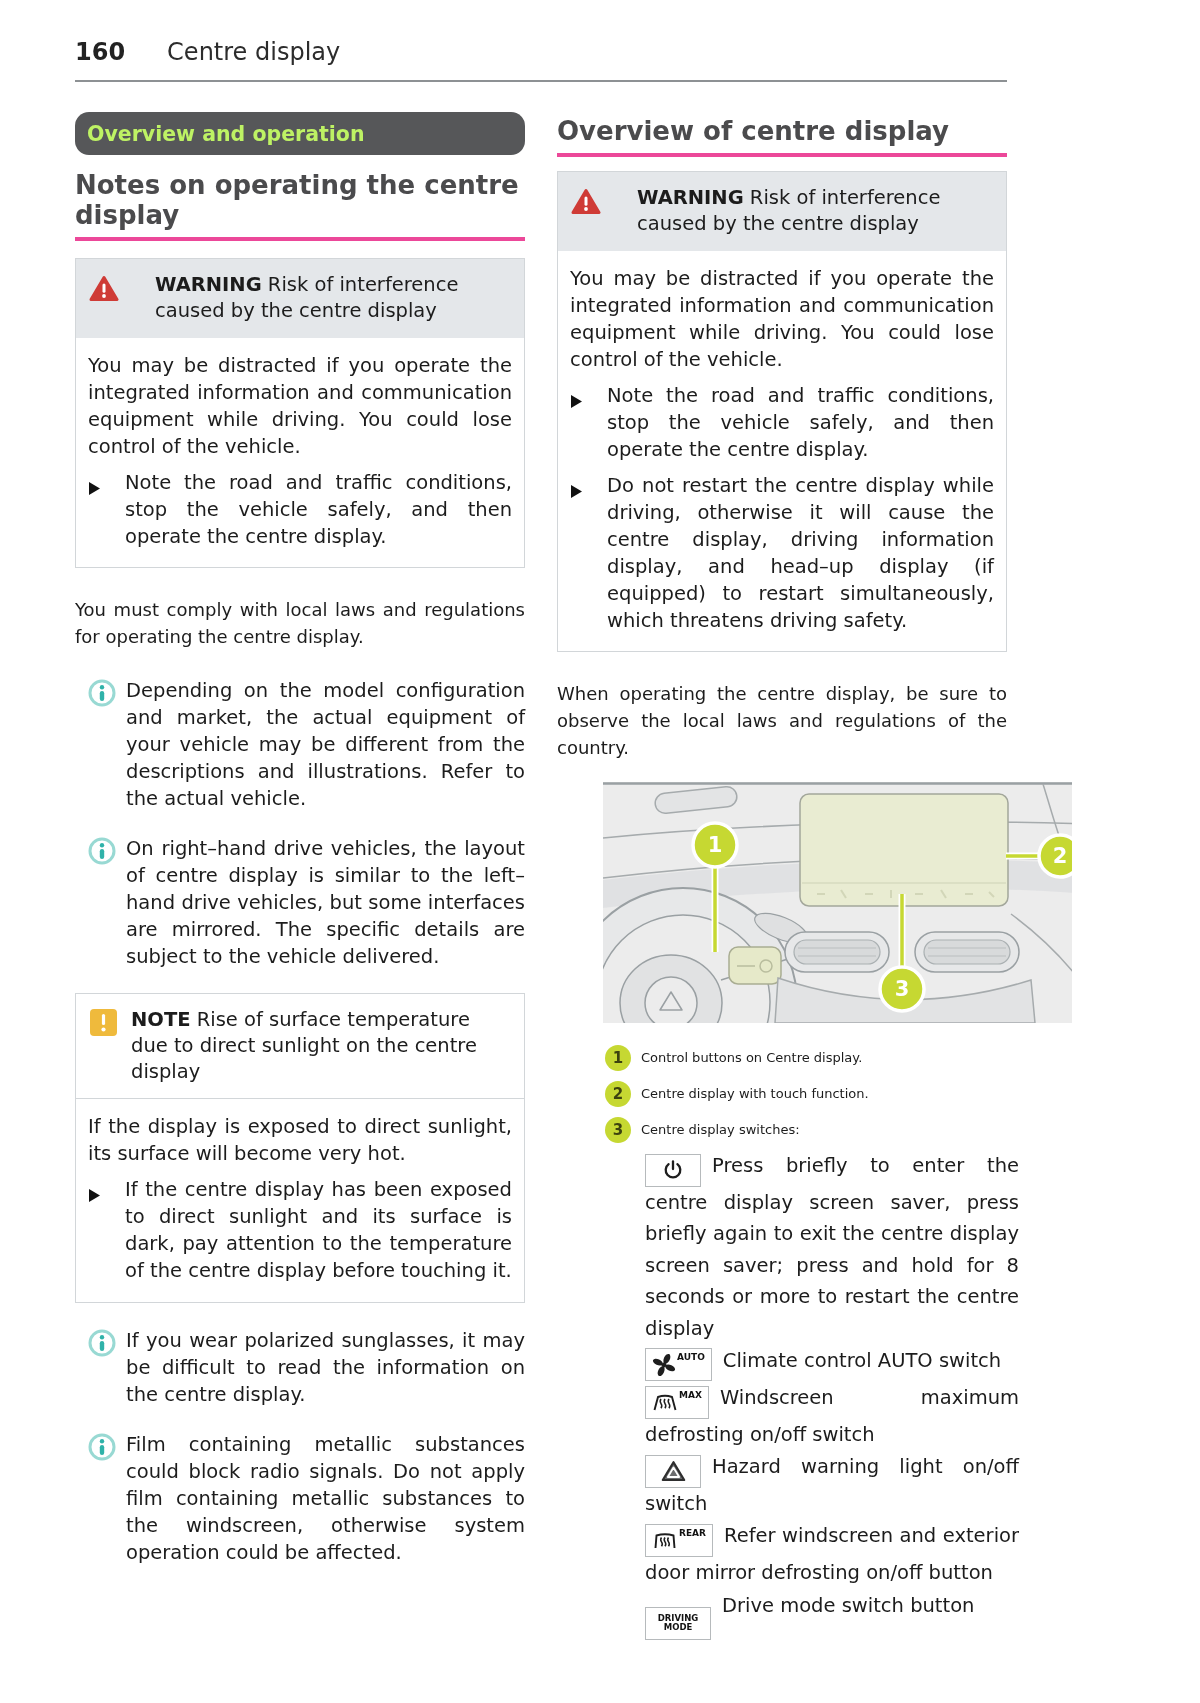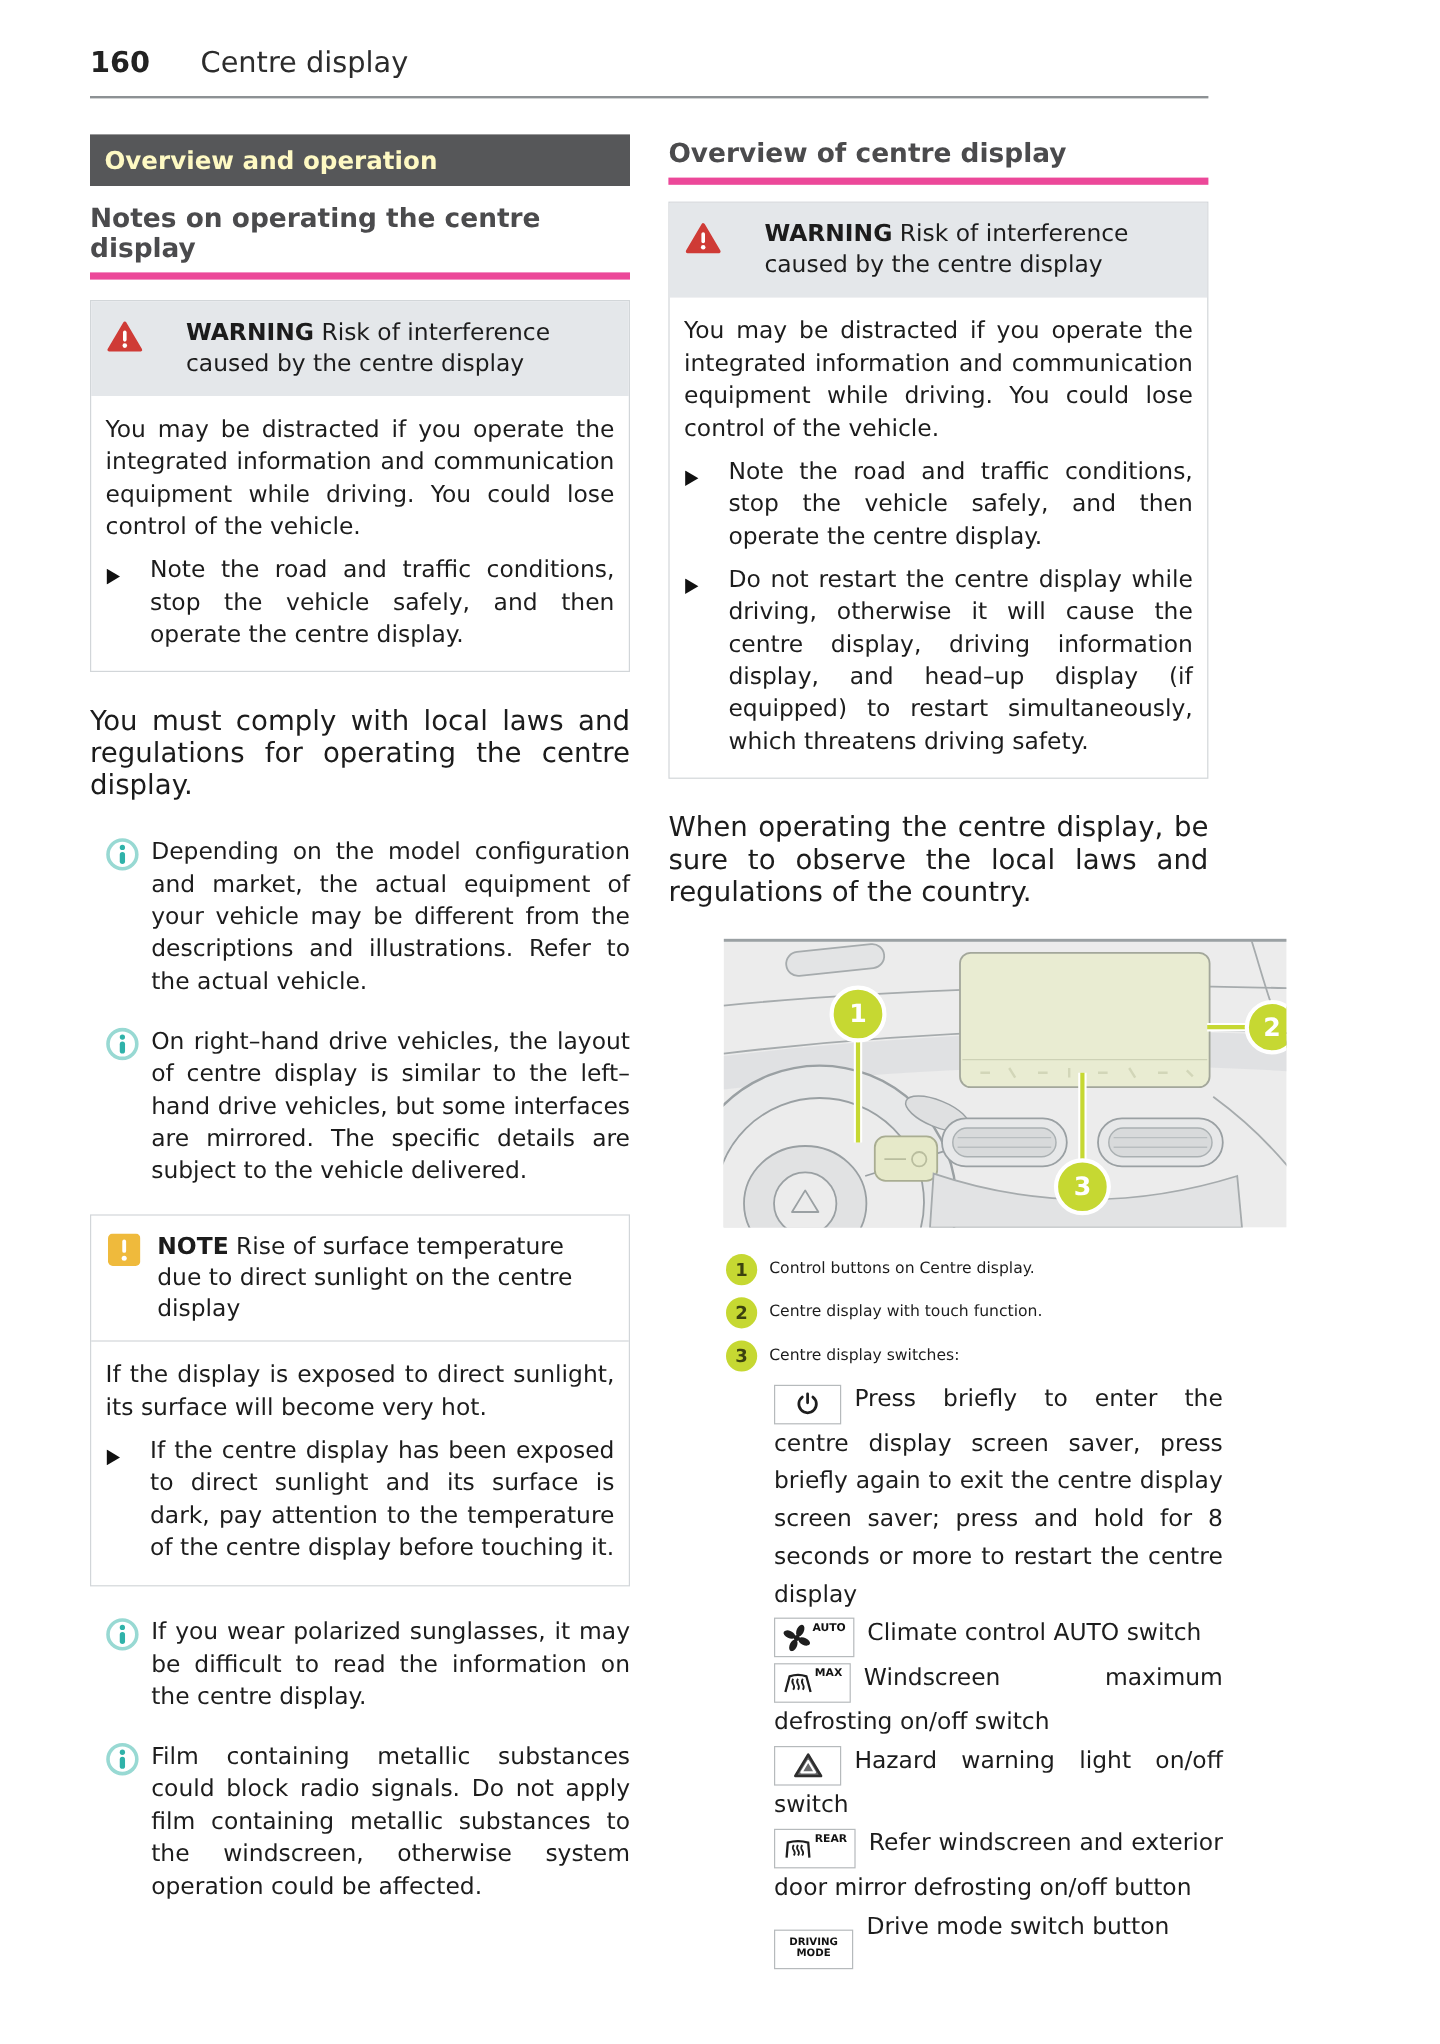--- a/index.html
+++ b/index.html
@@ -18,32 +18,33 @@
   }
   .pagenum { font-weight:bold; font-size:24px; color:#222; display:inline-block; margin-right:42px; }
   .pagetitle { font-size:24px; color:#2c2c2c; }
 
   
   .col-left  { position:absolute; left:75px;  top:112px; width:450px; }
   .col-right { position:absolute; left:557px; top:112px; width:450px; }
   .col-right-lower { position:absolute; left:557px; top:1042px; width:462px; }
 
   .section-bar {
-    background:#565759; color:#fef9c3; font-weight:bold; font-size:20.5px;
+    background:#565759; color:#bef264; font-weight:bold; font-size:20.5px;
     padding:10px 12px 9px 12px;
+    border-radius:14px;
   }
   .subhead {
-    font-weight:bold; font-size:22px; color:#4b4b4d;
-    border-bottom:6px solid #ec4899;
+    font-weight:bold; font-size:26px; color:#4b4b4d;
+    border-bottom:4px solid #ec4899;
     padding:15px 0 7px 0; margin-bottom:17px;
   }
   .subhead.first { padding-top:4px; margin-bottom:14px; }
 
   .jt { text-align:justify; }
-  .para { font-size:23px; line-height:27px; margin-bottom:27px; }
+  .para { font-size:18px; line-height:27px; margin-bottom:27px; }
 
   
   .warnbox { border:1px solid #d2d6d9; margin-bottom:28px; background:#fff; }
   .warnbox-head { background:#e4e7ea; padding:13px 12px 14px 10px; display:flex;gap:23px; }
   .warn-icon { flex:none; margin:3px 13px 0 3px; }
   .warn-title { font-size:19.5px; line-height:26px; }
   .warn-title .wlabel { font-weight:bold; }
   .warnbox-body { padding:14px 12px 17px 12px; font-size:19.5px; line-height:27px; }
 
   .bullet { display:flex; margin-top:9px; }

